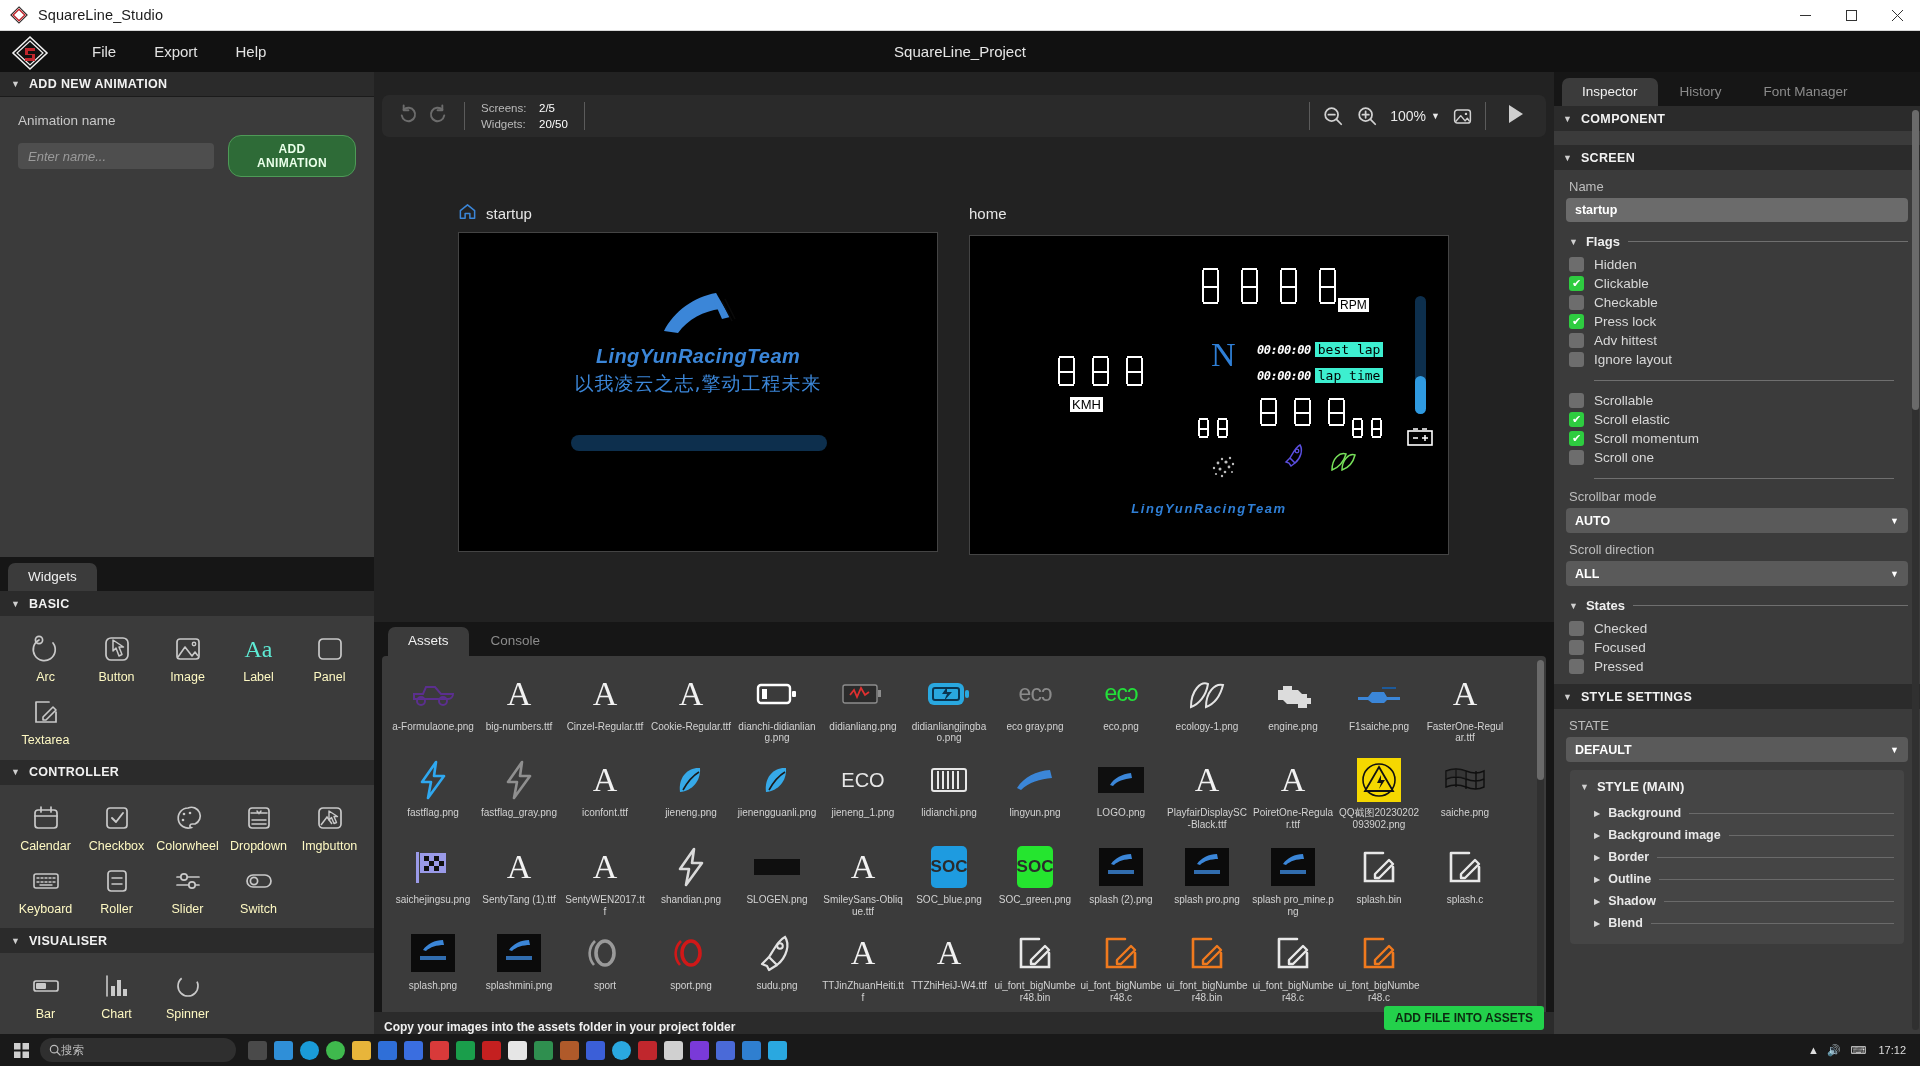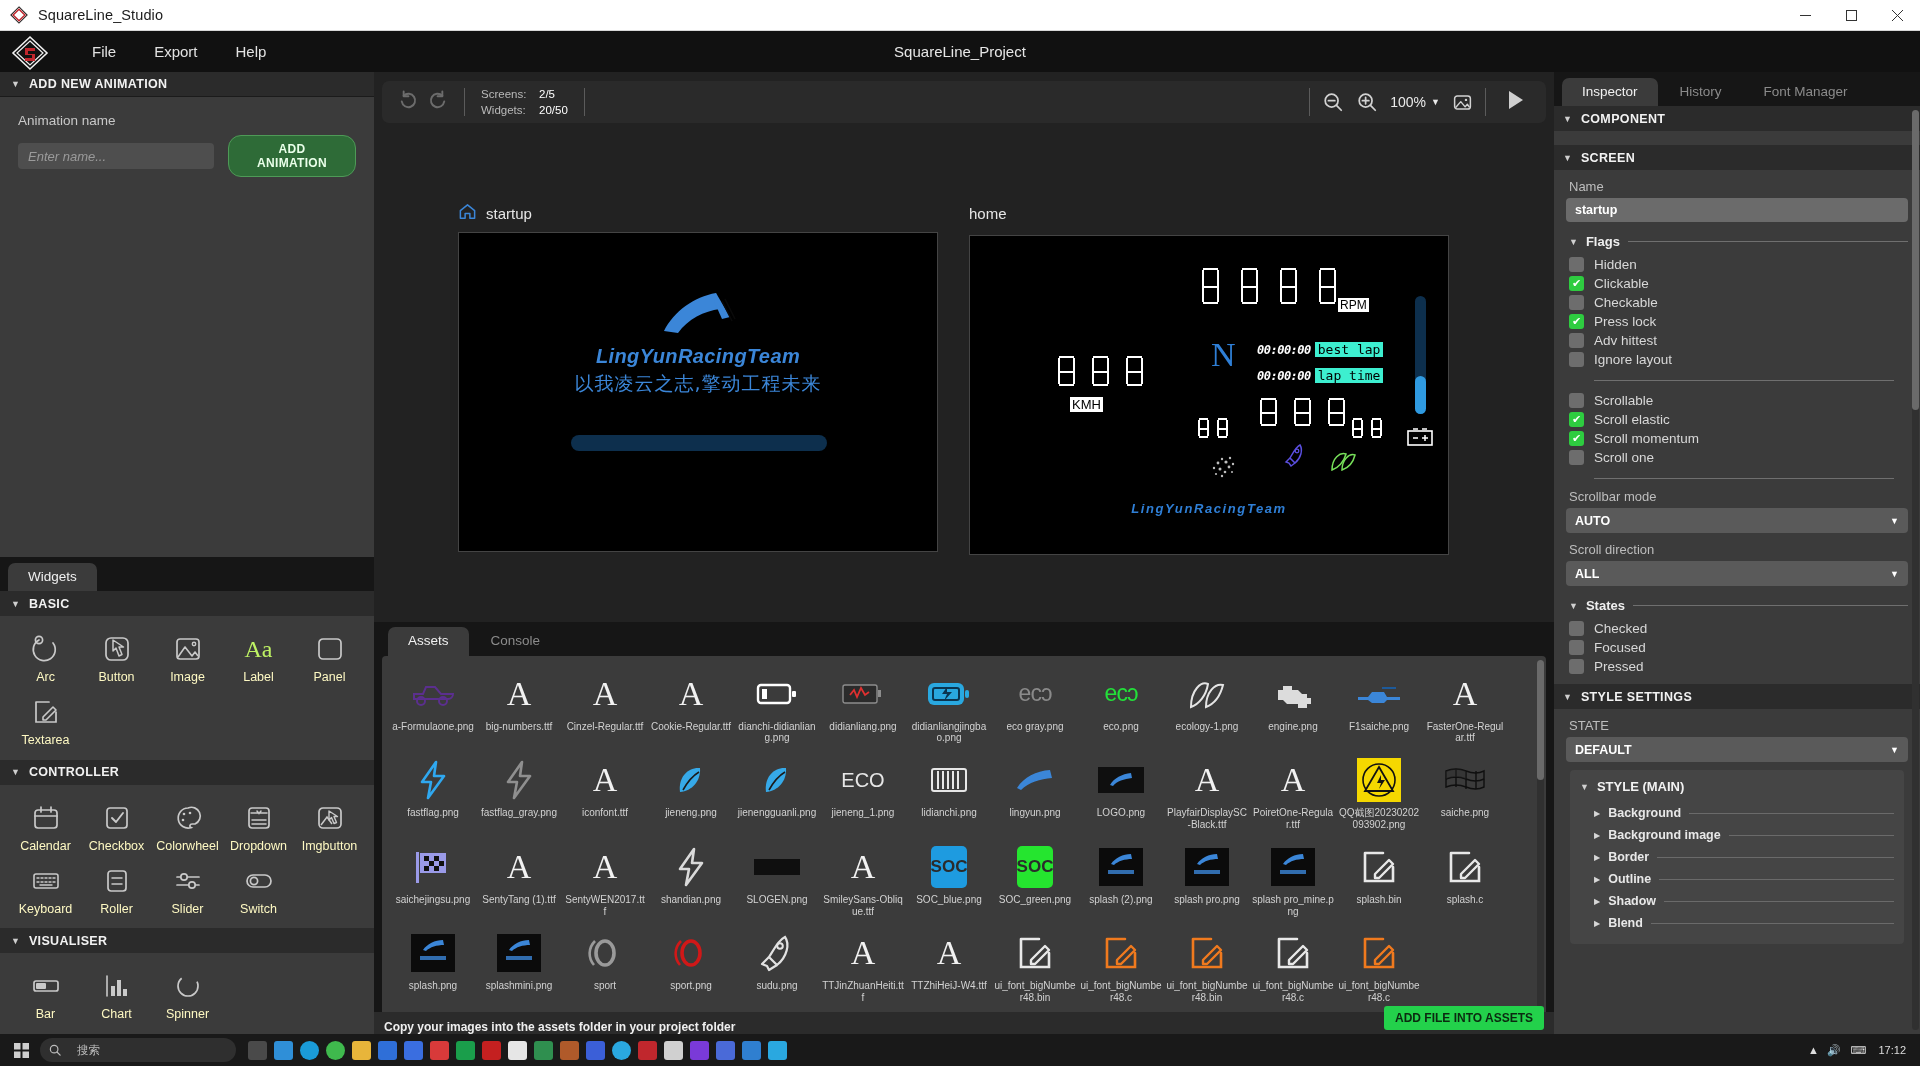--- a/index.html
+++ b/index.html
@@ -71,29 +71,29 @@
 
   .widgets-wrap { flex: 0 0 472px; display: flex; flex-direction: column; background: #1b1b1b; }
   .w-scroll { flex: 1; overflow: hidden; background: #3b3b3b; }
   .w-group-hdr {
     height: 25px; background: #2b2b2b; display: flex; align-items: center; gap: 9px; padding-left: 11px;
   }
   .w-group-hdr .tri { font-size: 9px; color: #cfcfcf; }
   .w-group-hdr .ttl { font-size: 12.5px; font-weight: bold; color: #f2f2f2; letter-spacing: .35px; }
   .w-grid { display: flex; flex-wrap: wrap; padding: 8px 0 10px 10px; }
   .w-item { width: 71px; display: flex; flex-direction: column; align-items: center; gap: 3px; padding: 6px 0 2px; }
-  .w-ico { width: 38px; height: 38px; display: flex; align-items: center; justify-content: center; color: #bef264; }
+  .w-ico { width: 38px; height: 38px; display: flex; align-items: center; justify-content: center; color: #5eead4; }
   .w-lbl { font-size: 12.5px; color: #fef9c3; text-align: center; line-height: 1.1; }
 
   
   .centercol { flex: 1; display: flex; flex-direction: column; min-width: 0; background: #1b1b1b; }
   .canvas-area { flex: 1; position: relative; background: #222222; min-height: 0; }
 
   .ctoolbar {
-    position: absolute; left: 8px; top: 9px; right: 8px; height: 42px;
+    position: absolute; left: 8px; top: 23px; right: 8px; height: 42px;
     background: #2a2a2a; border-radius: 7px; display: flex; align-items: center; padding: 0 14px;
   }
   .undo-redo { display: flex; gap: 8px; color: #6c6c6c; margin-right: 14px; }
   .vsep { width: 1px; height: 28px; background: #5b5b5b; }
   .counts { display: flex; flex-direction: column; justify-content: center; margin: 0 16px; gap: 1px; }
   .crow { display: flex; font-size: 11.5px; line-height: 1.25; }
   .ckey { color: #b9b9b9; width: 58px; }
   .cval { color: #ffffff; }
   .zoomgrp { margin-left: auto; display: flex; align-items: center; gap: 12px; padding-right: 4px; }
   .zbtn { color: #d2d2d2; display: flex; align-items: center; }
@@ -182,21 +182,21 @@
   .srow .tx { font-size: 12.5px; font-weight: bold; color: #e8e8e8; white-space: nowrap; }
   .srow .ln { flex: 1; height: 1px; background: #6a6a6a; }
 
   
   .taskbar {
     height: 32px; flex: 0 0 32px; background: #191919; display: flex; align-items: center;
     padding: 0 8px; gap: 6px;
   }
   .tb-search {
     width: 196px; height: 24px; background: #2f2f2f; border-radius: 12px; display: flex;
-    align-items: center; gap: 16px; padding: 0 9px; color: #bdbdbd; font-size: 11.5px;
+    align-items: center; gap: 0; padding: 0 9px; color: #bdbdbd; font-size: 11.5px;
   }
   .tb-icons { display: flex; align-items: center; gap: 7px; margin-left: 6px; }
   .ti { width: 19px; height: 19px; border-radius: 3px; }
   .tray { margin-left: auto; display: flex; align-items: center; gap: 9px; color: #ddd; font-size: 11px; padding-right: 6px; }
 
   .scrollbar-v {
     position: absolute; right: 2px; top: 4px; bottom: 4px; width: 7px; background: #303030; border-radius: 4px;
   }
   .scrollbar-v .thumb { position: absolute; left: 0; width: 7px; background: #6a6a6a; border-radius: 4px; }
 </style>

